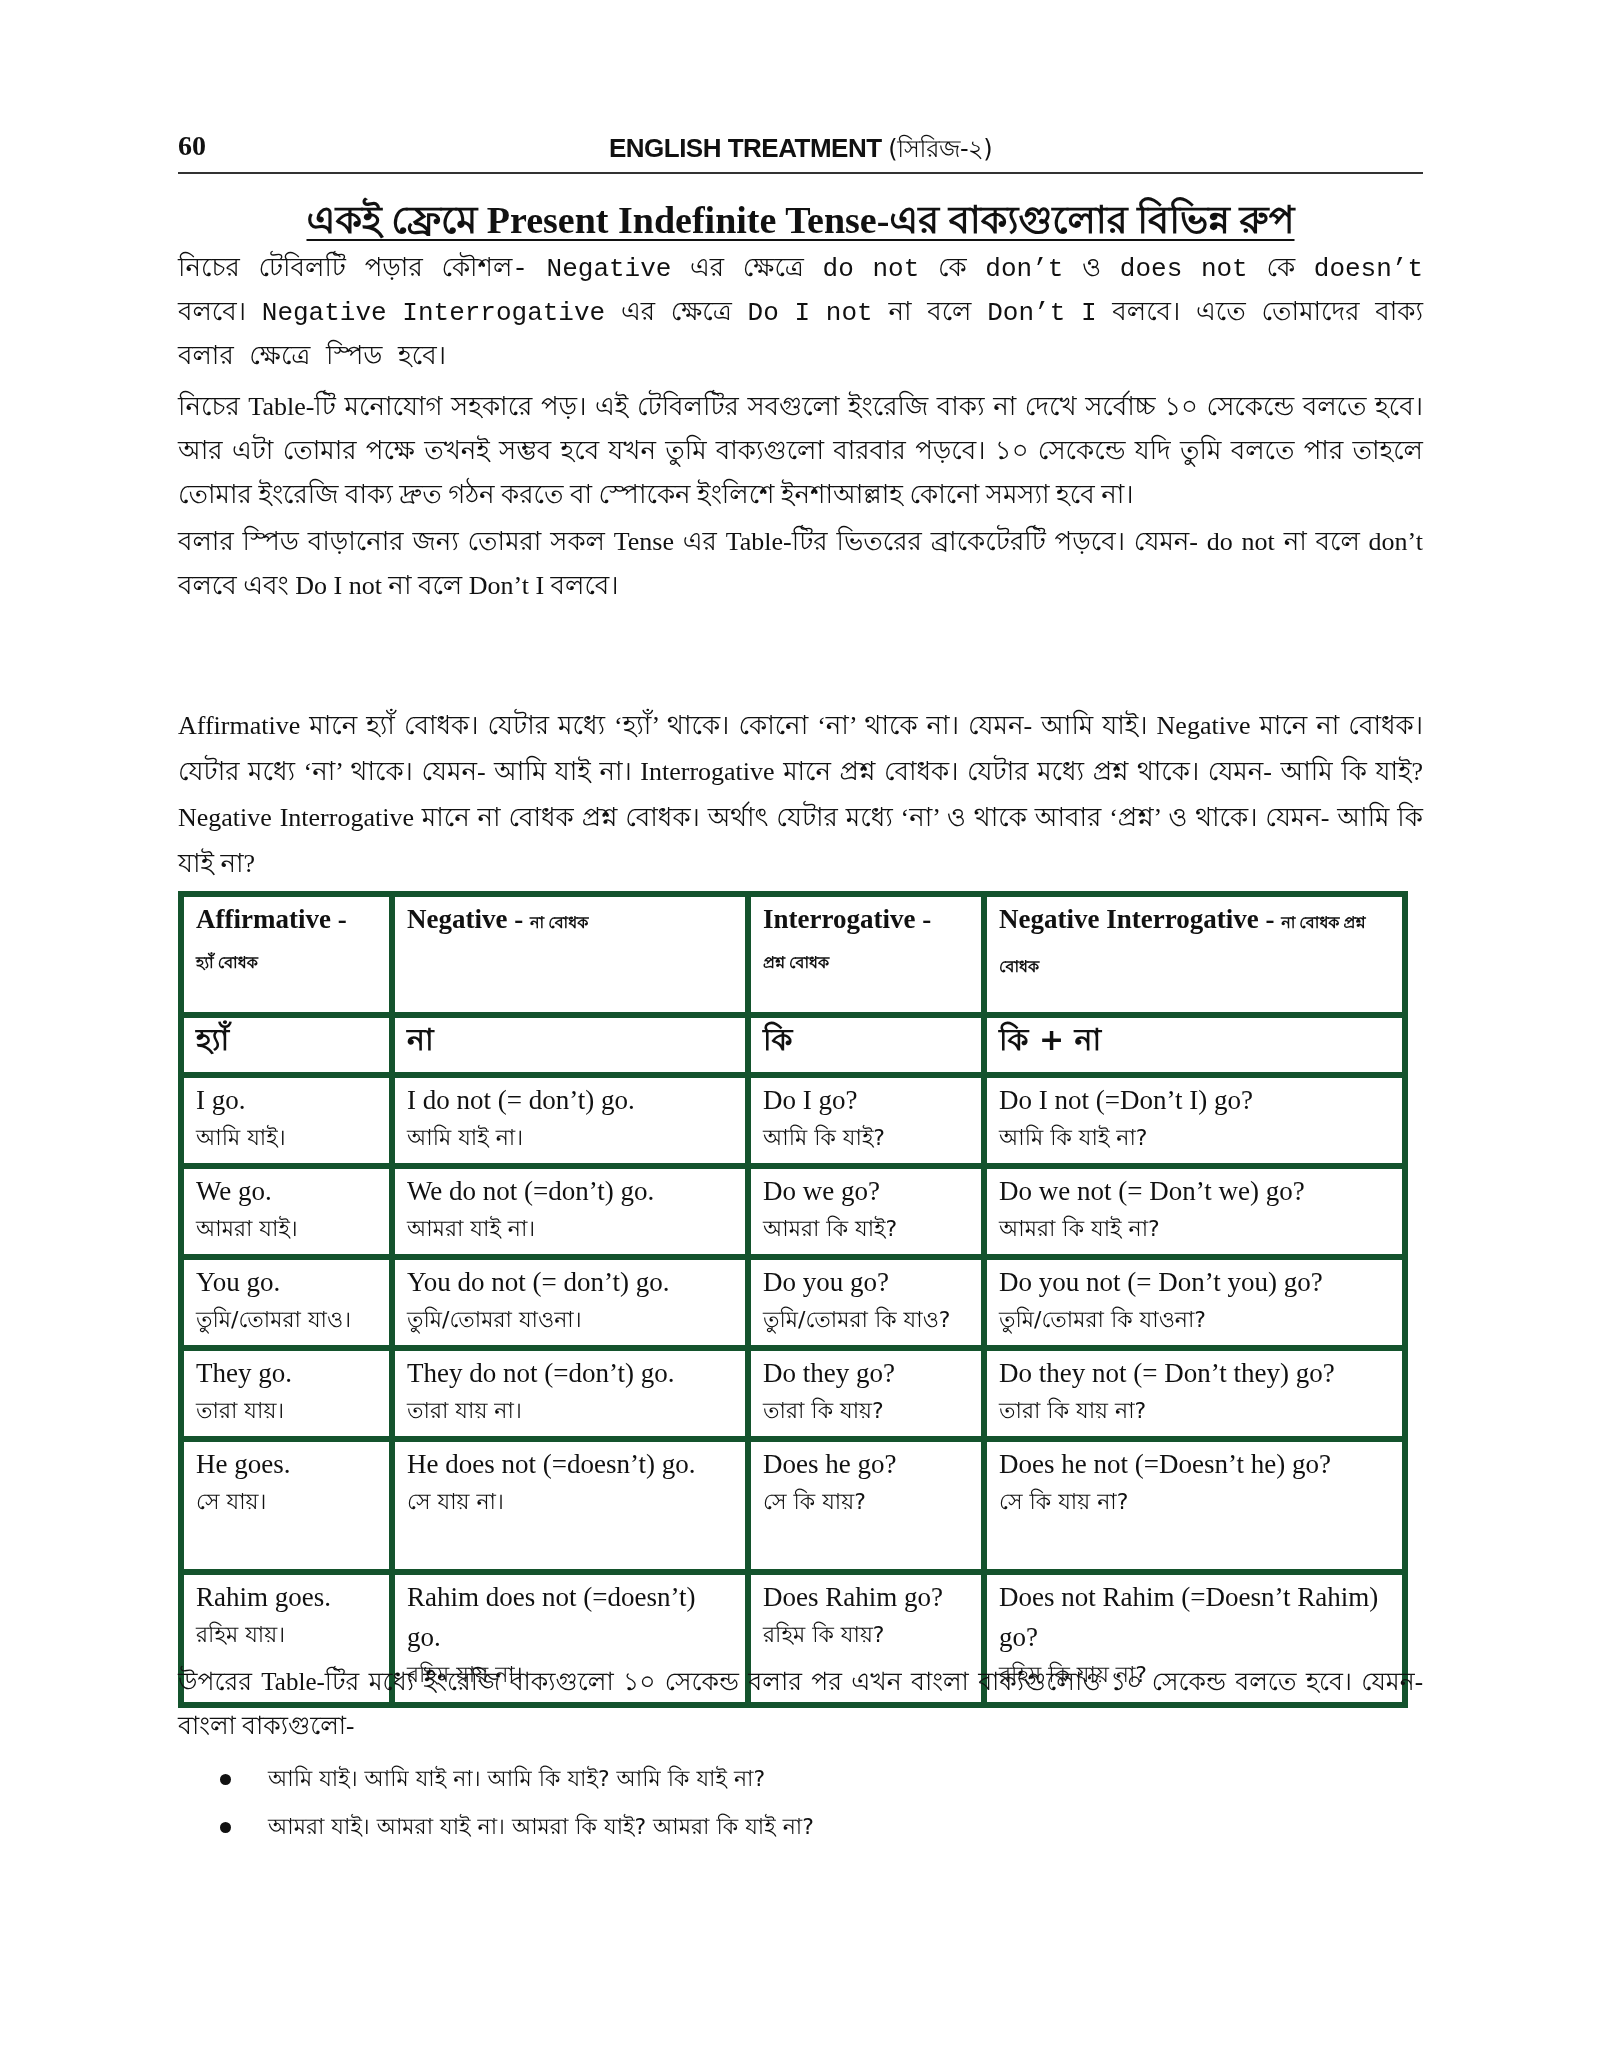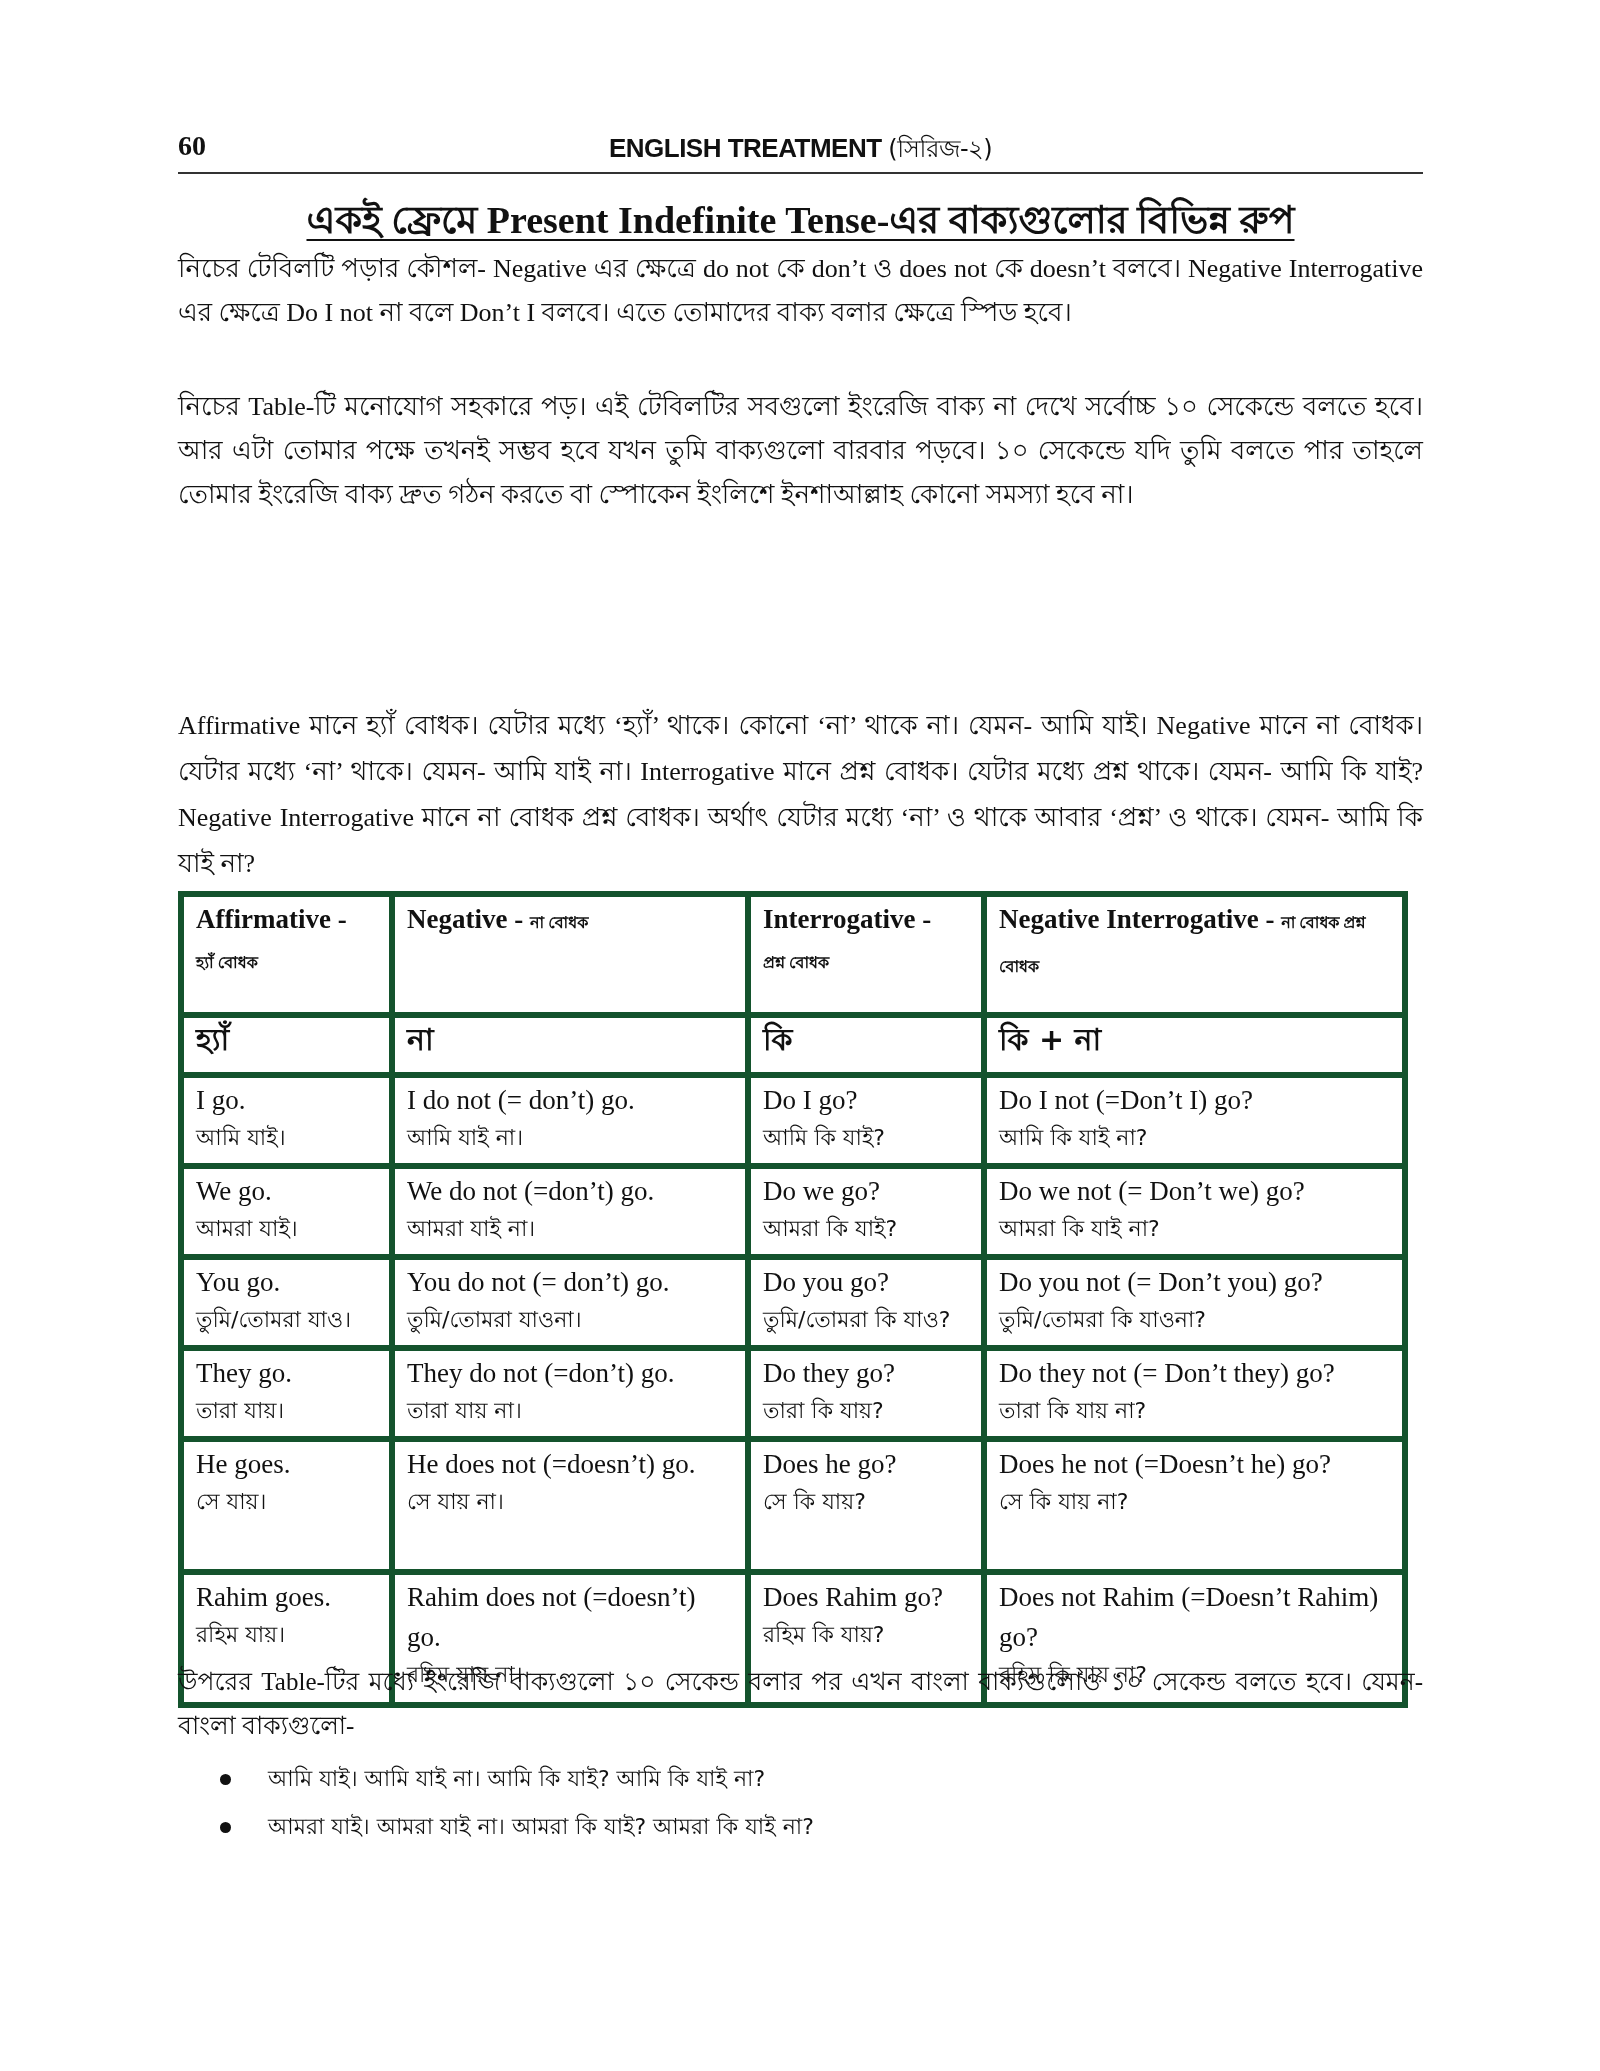--- a/index.html
+++ b/index.html
@@ -9,21 +9,21 @@
   .running-header { position: absolute; left: 178px; top: 130px; width: 1245px; height: 40px; }
   .page-number { position: absolute; left: 0; top: 0; font-size: 28px; font-weight: bold; font-family: "Liberation Serif", serif; }
   .book-title { position: absolute; left: 0; width: 100%; top: 0; text-align: center; font-family: "Liberation Sans", "DejaVu Sans", sans-serif; font-weight: bold; font-size: 26px; letter-spacing: -0.5px; }
   .book-title .series { font-weight: normal; font-family: "DejaVu Sans", sans-serif; font-size: 24px; }
   .header-rule { position: absolute; left: 178px; top: 172px; width: 1245px; height: 2px; background: #333; }
 
   .main-title { position: absolute; left: 178px; top: 190px; width: 1245px; text-align: center; font-size: 38px; font-weight: bold; }
   .main-title span { text-decoration: underline; text-underline-offset: 6px; text-decoration-thickness: 2px; }
 
   .para { position: absolute; left: 178px; width: 1245px; font-size: 26px; line-height: 44px; text-align: justify; }
-  .p1 { top: 247px; }
+  .p1 { top: 247px; font-family: Liberation Mono, monospace; }
   .p2 { top: 385px; line-height: 44px; }
   .p3 { top: 520px; }
   .section-heading { position: absolute; left: 178px; top: 660px; font-size: 23px; font-weight: bold; }
   .p4 { top: 703px; line-height: 46px; }
 
   table.tense-table { position: absolute; left: 178px; top: 891px; width: 1224px; border-collapse: collapse; table-layout: fixed; }
   table.tense-table td { border: 6px solid #14532d; vertical-align: top; padding: 2px 12px 6px 12px; font-size: 27px; line-height: 40px; }
   table.tense-table col.c1 { width: 211px; }
   table.tense-table col.c2 { width: 356px; }
   table.tense-table col.c3 { width: 236px; }
@@ -54,20 +54,21 @@
     </div>
   </div>
   <div class="header-rule"></div>
 
   <div class="main-title">
     <span>একই ফ্রেমে Present Indefinite Tense-এর বাক্যগুলোর বিভিন্ন রুপ</span>
   </div>
 
   <p class="para p1" style="margin:0">নিচের টেবিলটি পড়ার কৌশল- Negative এর ক্ষেত্রে do not কে don’t ও does not কে doesn’t বলবে। Negative Interrogative এর ক্ষেত্রে Do I not না বলে Don’t I বলবে। এতে তোমাদের বাক্য বলার ক্ষেত্রে স্পিড হবে।</p>
   <p class="para p2" style="margin:0">নিচের Table-টি মনোযোগ সহকারে পড়। এই টেবিলটির সবগুলো ইংরেজি বাক্য না দেখে সর্বোচ্চ ১০ সেকেন্ডে বলতে হবে। আর এটা তোমার পক্ষে তখনই সম্ভব হবে যখন তুমি বাক্যগুলো বারবার পড়বে। ১০ সেকেন্ডে যদি তুমি বলতে পার তাহলে তোমার ইংরেজি বাক্য দ্রুত গঠন করতে বা স্পোকেন ইংলিশে ইনশাআল্লাহ কোনো সমস্যা হবে না।</p>
+  <p class="para p3" style="margin:0">বলার স্পিড বাড়ানোর জন্য তোমরা সকল Tense এর Table-টির ভিতরের ব্রাকেটেরটি পড়বে। যেমন- do not না বলে don’t বলবে এবং Do I not না বলে Don’t I বলবে।</p>
 
   <p class="para p4" style="margin:0">Affirmative মানে হ্যাঁ বোধক। যেটার মধ্যে ‘হ্যাঁ’ থাকে। কোনো ‘না’ থাকে না। যেমন- আমি যাই। Negative মানে না বোধক। যেটার মধ্যে ‘না’ থাকে। যেমন- আমি যাই না। Interrogative মানে প্রশ্ন বোধক। যেটার মধ্যে প্রশ্ন থাকে। যেমন- আমি কি যাই? Negative Interrogative মানে না বোধক প্রশ্ন বোধক। অর্থাৎ যেটার মধ্যে ‘না’ ও থাকে আবার ‘প্রশ্ন’ ও থাকে। যেমন- আমি কি যাই না?</p>
 
   <table class="tense-table">
     <colgroup>
         <col class="c1">
         <col class="c2">
         <col class="c3">
         <col class="c4">
       </colgroup>

